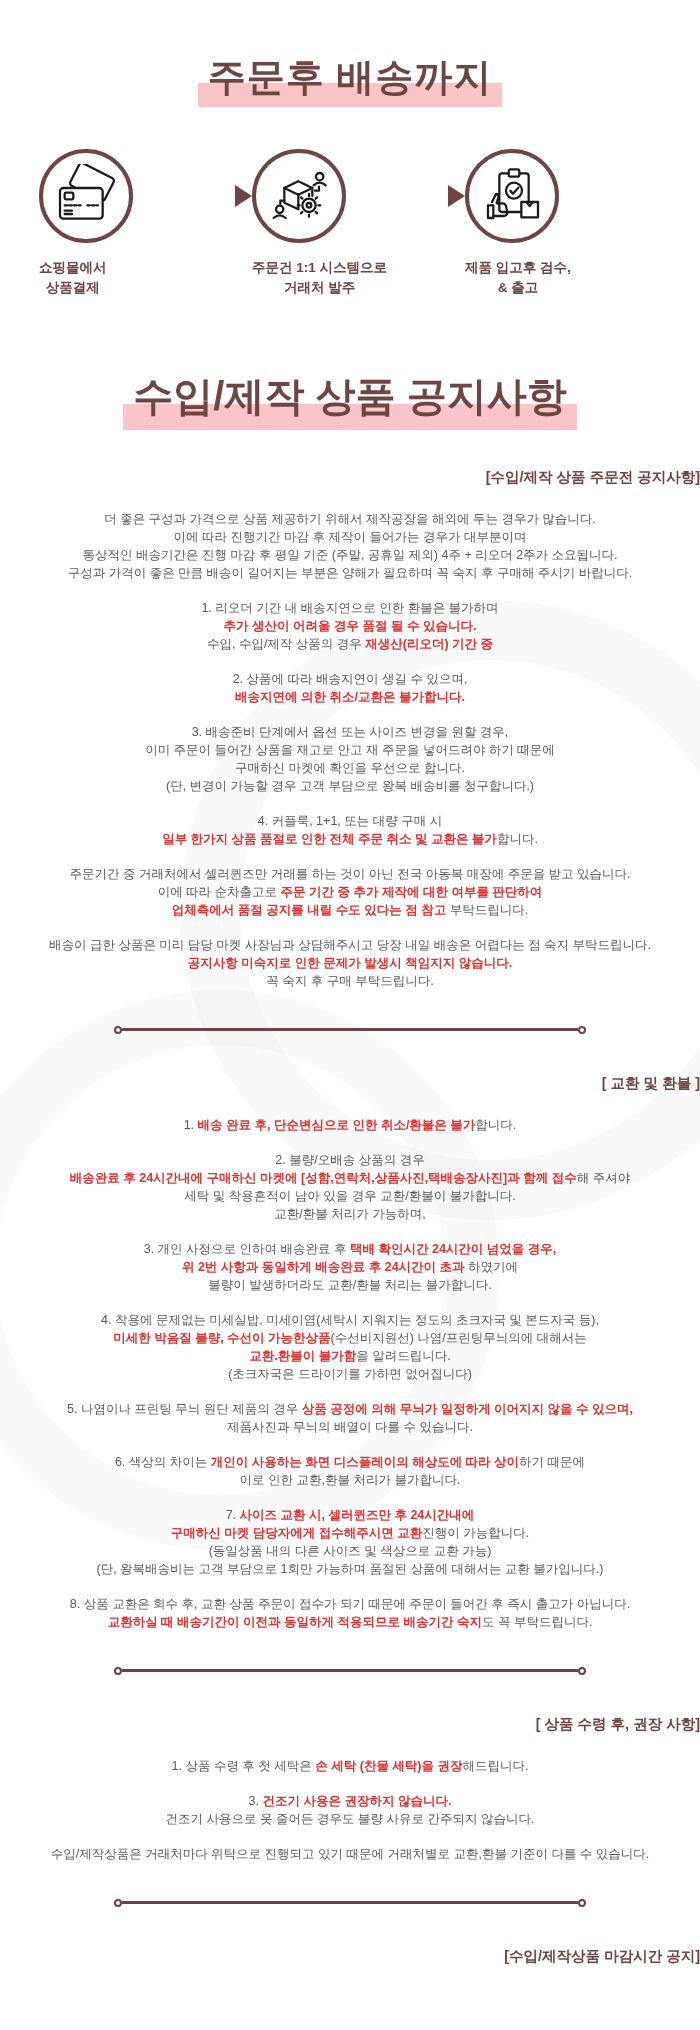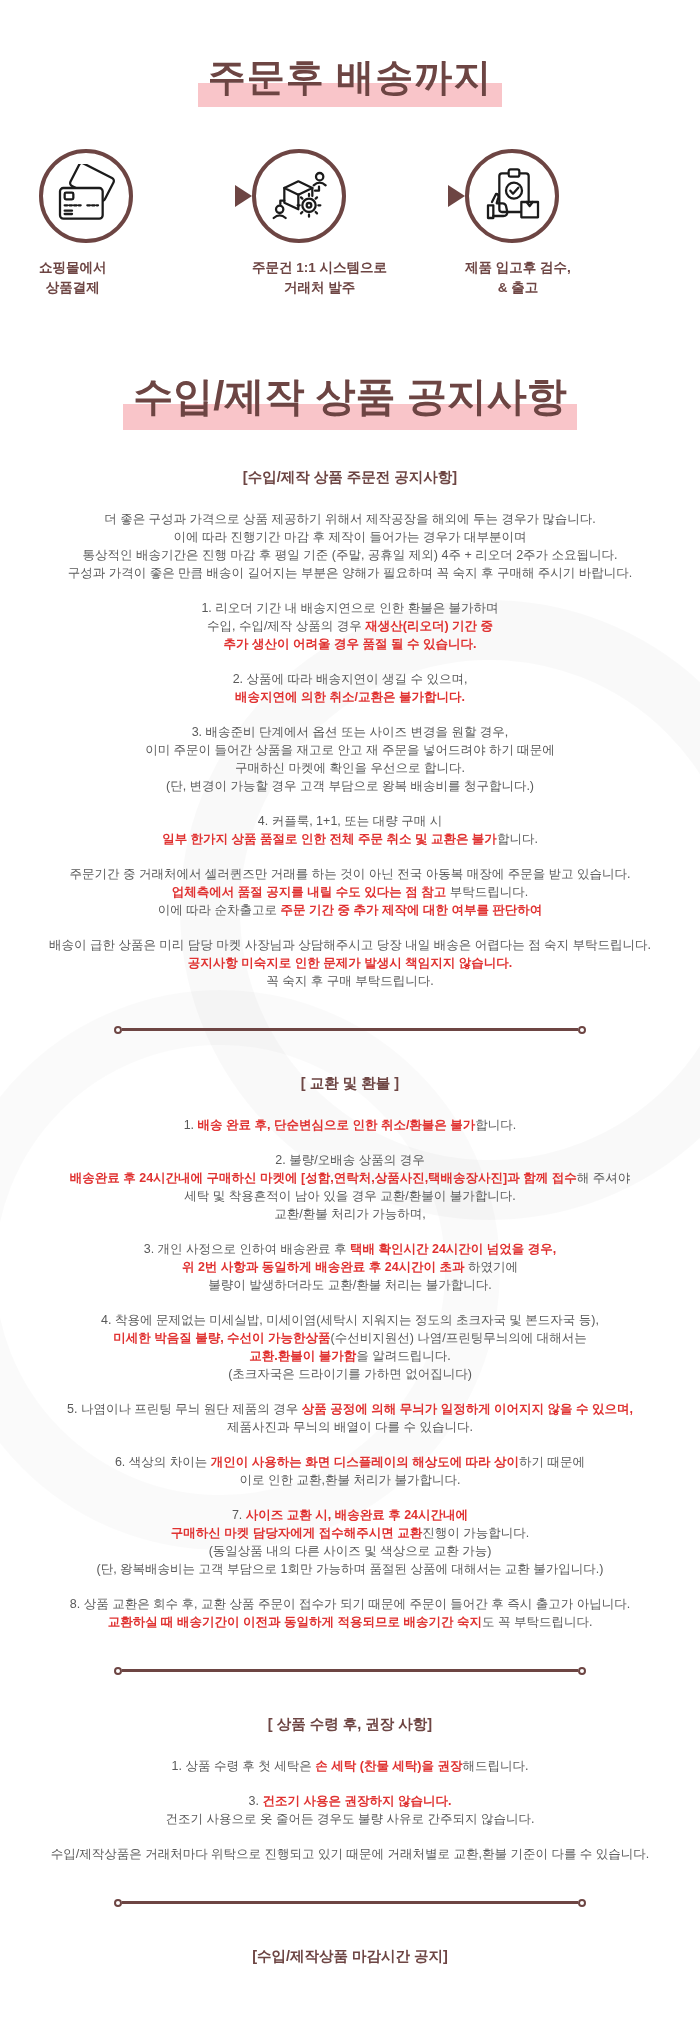--- a/index.html
+++ b/index.html
@@ -30,21 +30,21 @@
     display:flex; align-items:center; justify-content:center; background:#fff; }
   .circle svg { width:64px; height:64px; }
   .step-label { margin-top:15px; color:var(--brown); font-weight:bold; font-size:13.5px;
     line-height:1.5; text-align:center; }
   .proc-arrow { width:0; height:0; border-left:17px solid var(--brown);
     border-top:11px solid transparent; border-bottom:11px solid transparent; margin-top:36px; }
 
   .title2-wrap { text-align:center; margin:70px 0 44px; }
 
   .body-text { text-align:center; font-size:12.5px; line-height:18px; color:var(--gray); }
-  .sec-heading { color:var(--brown); font-weight:bold; font-size:14.5px; margin:34px 0 24px; }
+  .sec-heading { color:var(--brown); font-weight:bold; font-size:14.5px; margin:34px 0 24px;text-align:right; }
   .para { margin:17px 8px; }
   .seg-g { color:var(--gray); }
   .seg-r { color:var(--red); font-weight:bold; }
   .divider { display:flex; align-items:center; width:472px; margin:36px auto 40px; }
   .divider .dot { width:8px; height:8px; border:2.5px solid var(--brown); border-radius:50%; background:#fff; }
   .divider .rule { flex:1; height:2.5px; background:var(--brown); }
 </style>
 </head>
 <body>
 
@@ -133,41 +133,41 @@
     <main class="body-text">
         <div class="sec-heading">[수입/제작 상품 주문전 공지사항]</div>
         <div class="para">
           <div class="line"><span class="seg-g">더 좋은 구성과 가격으로 상품 제공하기 위해서 제작공장을 해외에 두는 경우가 많습니다.</span></div>
           <div class="line"><span class="seg-g">이에 따라 진행기간 마감 후 제작이 들어가는 경우가 대부분이며</span></div>
           <div class="line"><span class="seg-g">통상적인 배송기간은 진행 마감 후 평일 기준 (주말, 공휴일 제외) 4주 + 리오더 2주가 소요됩니다.</span></div>
           <div class="line"><span class="seg-g">구성과 가격이 좋은 만큼 배송이 길어지는 부분은 양해가 필요하며 꼭 숙지 후 구매해 주시기 바랍니다.</span></div>
         </div>
         <div class="para">
           <div class="line"><span class="seg-g">1. 리오더 기간 내 배송지연으로 인한 환불은 불가하며</span></div>
+          <div class="line"><span class="seg-r">추가 생산이 어려울 경우 품절 될 수 있습니다.</span></div>
           <div class="line"><span class="seg-g">수입, 수입/제작 상품의 경우 </span><span class="seg-r">재생산(리오더) 기간 중</span></div>
-          <div class="line"><span class="seg-r">추가 생산이 어려울 경우 품절 될 수 있습니다.</span></div>
         </div>
         <div class="para">
           <div class="line"><span class="seg-g">2. 상품에 따라 배송지연이 생길 수 있으며,</span></div>
           <div class="line"><span class="seg-r">배송지연에 의한 취소/교환은 불가합니다.</span></div>
         </div>
         <div class="para">
           <div class="line"><span class="seg-g">3. 배송준비 단계에서 옵션 또는 사이즈 변경을 원할 경우,</span></div>
           <div class="line"><span class="seg-g">이미 주문이 들어간 상품을 재고로 안고 재 주문을 넣어드려야 하기 때문에</span></div>
           <div class="line"><span class="seg-g">구매하신 마켓에 확인을 우선으로 합니다.</span></div>
           <div class="line"><span class="seg-g">(단, 변경이 가능할 경우 고객 부담으로 왕복 배송비를 청구합니다.)</span></div>
         </div>
         <div class="para">
           <div class="line"><span class="seg-g">4. 커플룩, 1+1, 또는 대량 구매 시</span></div>
           <div class="line"><span class="seg-r">일부 한가지 상품 품절로 인한 전체 주문 취소 및 교환은 불가</span><span class="seg-g">합니다.</span></div>
         </div>
         <div class="para">
           <div class="line"><span class="seg-g">주문기간 중 거래처에서 셀러퀸즈만 거래를 하는 것이 아닌 전국 아동복 매장에 주문을 받고 있습니다.</span></div>
+          <div class="line"><span class="seg-g">이에 따라 순차출고로 </span><span class="seg-r">주문 기간 중 추가 제작에 대한 여부를 판단하여</span></div>
           <div class="line"><span class="seg-r">업체측에서 품절 공지를 내릴 수도 있다는 점 참고</span><span class="seg-g"> 부탁드립니다.</span></div>
-          <div class="line"><span class="seg-g">이에 따라 순차출고로 </span><span class="seg-r">주문 기간 중 추가 제작에 대한 여부를 판단하여</span></div>
         </div>
         <div class="para">
           <div class="line"><span class="seg-g">배송이 급한 상품은 미리 담당 마켓 사장님과 상담해주시고 당장 내일 배송은 어렵다는 점 숙지 부탁드립니다.</span></div>
           <div class="line"><span class="seg-r">공지사항 미숙지로 인한 문제가 발생시 책임지지 않습니다.</span></div>
           <div class="line"><span class="seg-g">꼭 숙지 후 구매 부탁드립니다.</span></div>
         </div>
         <div class="divider">
           <span class="dot"></span>
           <span class="rule"></span>
           <span class="dot"></span>
@@ -195,21 +195,21 @@
         </div>
         <div class="para">
           <div class="line"><span class="seg-g">5. 나염이나 프린팅 무늬 원단 제품의 경우 </span><span class="seg-r">상품 공정에 의해 무늬가 일정하게 이어지지 않을 수 있으며,</span></div>
           <div class="line"><span class="seg-g">제품사진과 무늬의 배열이 다를 수 있습니다.</span></div>
         </div>
         <div class="para">
           <div class="line"><span class="seg-g">6. 색상의 차이는 </span><span class="seg-r">개인이 사용하는 화면 디스플레이의 해상도에 따라 상이</span><span class="seg-g">하기 때문에</span></div>
           <div class="line"><span class="seg-g">이로 인한 교환,환불 처리가 불가합니다.</span></div>
         </div>
         <div class="para">
-          <div class="line"><span class="seg-g">7. </span><span class="seg-r">사이즈 교환 시, 배송완료 후 24시간내에</span></div>
+          <div class="line"><span class="seg-g">7. </span><span class="seg-r">사이즈 교환 시, 셀러퀸즈만 후 24시간내에</span></div>
           <div class="line"><span class="seg-r">구매하신 마켓 담당자에게 접수해주시면 교환</span><span class="seg-g">진행이 가능합니다.</span></div>
           <div class="line"><span class="seg-g">(동일상품 내의 다른 사이즈 및 색상으로 교환 가능)</span></div>
           <div class="line"><span class="seg-g">(단, 왕복배송비는 고객 부담으로 1회만 가능하며 품절된 상품에 대해서는 교환 불가입니다.)</span></div>
         </div>
         <div class="para">
           <div class="line"><span class="seg-g">8. 상품 교환은 회수 후, 교환 상품 주문이 접수가 되기 때문에 주문이 들어간 후 즉시 출고가 아닙니다.</span></div>
           <div class="line"><span class="seg-r">교환하실 때 배송기간이 이전과 동일하게 적용되므로 배송기간 숙지</span><span class="seg-g">도 꼭 부탁드립니다.</span></div>
         </div>
         <div class="divider">
           <span class="dot"></span>

